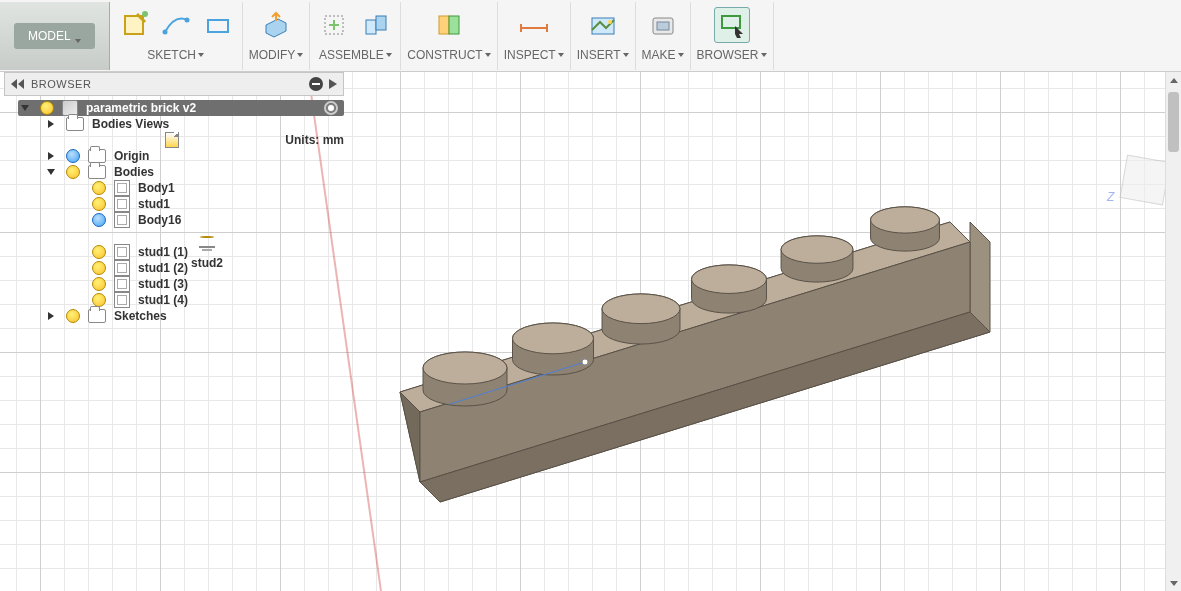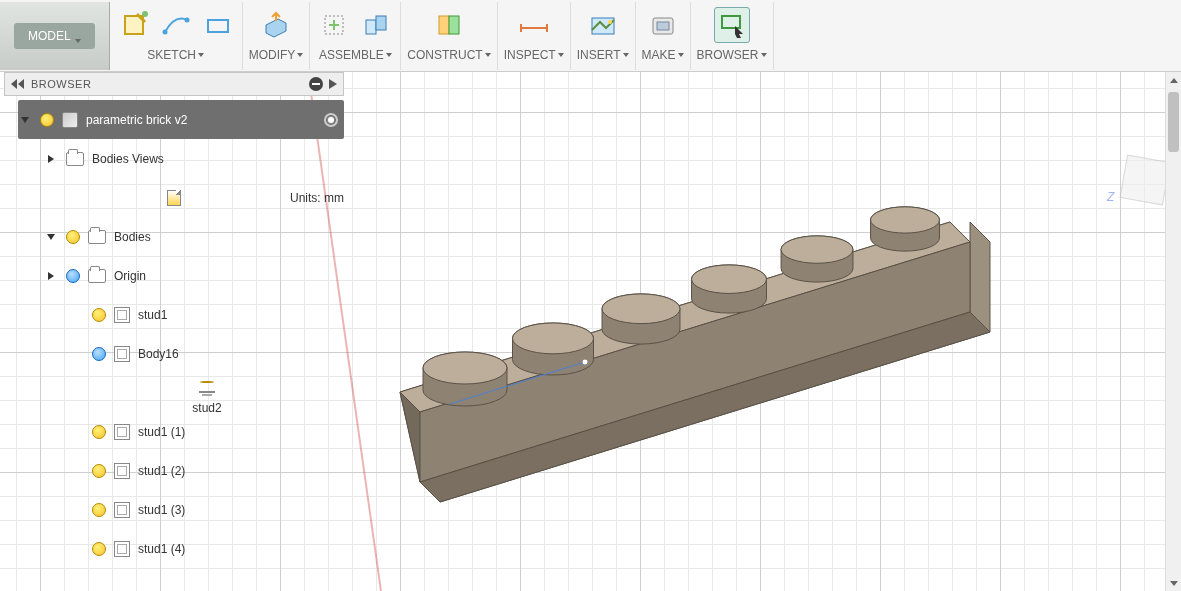--- a/index.html
+++ b/index.html
@@ -22,21 +22,21 @@
 .grid-big { position: absolute; inset: -200px; background-image: linear-gradient(#cfcfcf 1px, transparent 1px), linear-gradient(90deg, #cfcfcf 1px, transparent 1px); background-size: 120px 120px; }
 .axis-red { position: absolute; left:300px; top:-50px; width:2px; height:700px; background: rgba(200,40,40,.35); transform: rotate(-8deg); transform-origin: top;}
 
 
 .browser { position: absolute; top: 72px; left: 4px; width: 340px; z-index:5;}
 .browser-head { background: #eee; border: 1px solid #c5c5c5; height: 24px; display:flex; align-items:center; padding: 0 6px; gap:6px;}
 .browser-head .title { color:#555; font-size:11px; letter-spacing:.5px;}
 .browser-head .spacer{flex:1;}
 .circle-btn { width:14px; height:14px; border-radius:50%; background:#444; display:flex; align-items:center; justify-content:center;}
 .tree { padding-top:4px;}
-.row { display:flex; align-items:center; height: 39px; gap:8px; color:#333;}
+.row { display:flex; align-items:center; height: 16px; gap:8px; color:#333;font-weight:bold;}
 .row.root { background:#6f6f6f; color:#fff; border-radius:2px; padding-right:6px;}
 .row .label { white-space:nowrap; }
 .arrow-b { width:0;height:0;border-left:4px solid transparent;border-right:4px solid transparent;border-top:6px solid #333;}
 .arrow-r-b { width:0;height:0;border-top:4px solid transparent;border-bottom:4px solid transparent;border-left:6px solid #333;}
 .expander { width:14px; display:flex; justify-content:center; cursor:pointer;}
 .bulb { width:14px; height:14px; border-radius:50%; background: radial-gradient(circle at 40% 35%, #fff176, #fbc02d); border:1px solid #b28900;}
 .bulb.blue { background: radial-gradient(circle at 40% 35%, #bbdefb, #42a5f5); border:1px solid #1565c0;}
 .folder-ic { width:18px; height:14px; background:#fff; border:1px solid #888; border-radius:2px; position:relative;}
 .folder-ic::before{content:"";position:absolute;top:-4px;left:1px;width:8px;height:4px;background:#fff;border:1px solid #888;border-bottom:none;border-radius:2px 2px 0 0;}
 .page-ic { width:14px; height:16px; background:#fff; border:1px solid #888; position:relative;}
@@ -322,70 +322,84 @@
         <div class="folder-ic"></div>
         <span class="label">Bodies Views</span>
       </div>
       <div class="row" style="margin-left: 40px; justify-content: space-between;">
         <div class="expander"></div>
         <div class="page-ic yel"></div>
         <span class="label">Units: mm</span>
       </div>
       <div class="row" style="margin-left: 40px;">
         <div class="expander">
+          <div class="arrow-r-b"></div>
+        </div>
+        <div class="bulb blue"></div>
+        <div class="folder-ic"></div>
+        <span class="label">Origin</span>
+      </div>
+      <div class="row" style="margin-left: 40px;">
+        <div class="expander">
           <div class="arrow-b"></div>
         </div>
         <div class="bulb"></div>
         <div class="folder-ic"></div>
         <span class="label">Bodies</span>
+      </div>
+      <div class="row" style="margin-left: 66px;">
+        <div class="expander"></div>
+        <div class="bulb"></div>
+        <div class="cube-ic"></div>
+        <span class="label">Body1</span>
+      </div>
+      <div class="row" style="margin-left: 66px;">
+        <div class="expander"></div>
+        <div class="bulb"></div>
+        <div class="cube-ic"></div>
+        <span class="label">stud1</span>
+      </div>
+      <div class="row" style="margin-left: 66px;">
+        <div class="expander"></div>
+        <div class="bulb blue"></div>
+        <div class="cube-ic"></div>
+        <span class="label">Body16</span>
+      </div>
+      <div class="row" style="margin-left: 66px; flex-direction: column;">
+        <div class="expander"></div>
+        <div class="bulb"></div>
+        <div class="cube-ic"></div>
+        <span class="label">stud2</span>
+      </div>
+      <div class="row" style="margin-left: 66px; align-items: center;">
+        <div class="expander"></div>
+        <div class="bulb"></div>
+        <div class="cube-ic"></div>
+        <span class="label">stud1 (1)</span>
+      </div>
+      <div class="row" style="margin-left: 66px;">
+        <div class="expander"></div>
+        <div class="bulb"></div>
+        <div class="cube-ic"></div>
+        <span class="label">stud1 (2)</span>
+      </div>
+      <div class="row" style="margin-left: 66px;">
+        <div class="expander"></div>
+        <div class="bulb"></div>
+        <div class="cube-ic"></div>
+        <span class="label">stud1 (3)</span>
+      </div>
+      <div class="row" style="margin-left: 66px; text-align: right;">
+        <div class="expander"></div>
+        <div class="bulb"></div>
+        <div class="cube-ic"></div>
+        <span class="label">stud1 (4)</span>
       </div>
       <div class="row" style="margin-left: 40px;">
         <div class="expander">
           <div class="arrow-r-b"></div>
         </div>
-        <div class="bulb blue"></div>
+        <div class="bulb"></div>
         <div class="folder-ic"></div>
-        <span class="label">Origin</span>
-      </div>
-      <div class="row" style="margin-left: 66px;">
-        <div class="expander"></div>
-        <div class="bulb"></div>
-        <div class="cube-ic"></div>
-        <span class="label">stud1</span>
-      </div>
-      <div class="row" style="margin-left: 66px;">
-        <div class="expander"></div>
-        <div class="bulb blue"></div>
-        <div class="cube-ic"></div>
-        <span class="label">Body16</span>
-      </div>
-      <div class="row" style="margin-left: 66px; flex-direction: column;">
-        <div class="expander"></div>
-        <div class="bulb"></div>
-        <div class="cube-ic"></div>
-        <span class="label">stud2</span>
-      </div>
-      <div class="row" style="margin-left: 66px; align-items: center;">
-        <div class="expander"></div>
-        <div class="bulb"></div>
-        <div class="cube-ic"></div>
-        <span class="label">stud1 (1)</span>
-      </div>
-      <div class="row" style="margin-left: 66px;">
-        <div class="expander"></div>
-        <div class="bulb"></div>
-        <div class="cube-ic"></div>
-        <span class="label">stud1 (2)</span>
-      </div>
-      <div class="row" style="margin-left: 66px;">
-        <div class="expander"></div>
-        <div class="bulb"></div>
-        <div class="cube-ic"></div>
-        <span class="label">stud1 (3)</span>
-      </div>
-      <div class="row" style="margin-left: 66px; text-align: right;">
-        <div class="expander"></div>
-        <div class="bulb"></div>
-        <div class="cube-ic"></div>
-        <span class="label">stud1 (4)</span>
+        <span class="label">Sketches</span>
       </div>
     </div>
 </div>
 
 </body></html>

